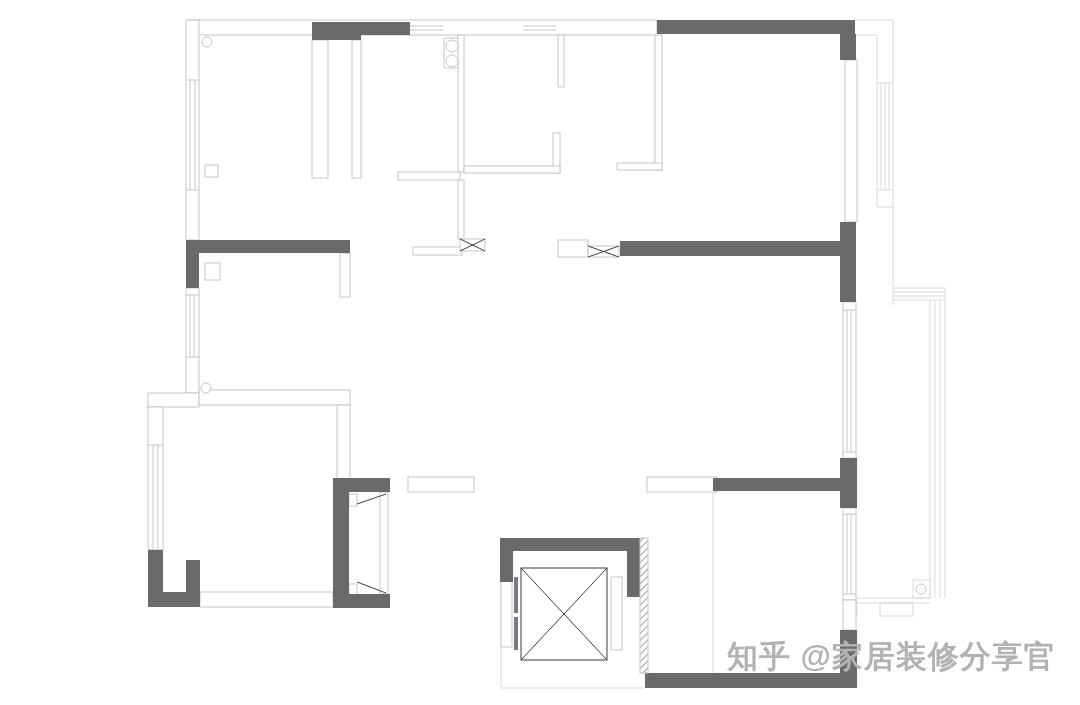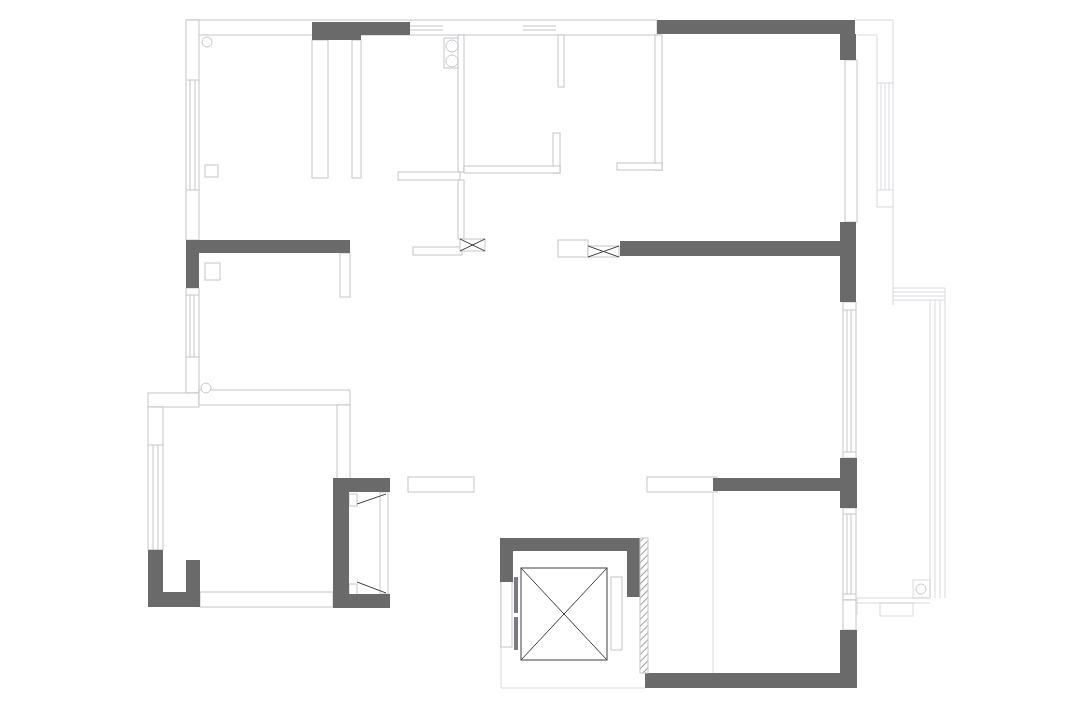--- a/index.html
+++ b/index.html
@@ -154,13 +154,14 @@
         <line x1="607" y1="568" x2="521" y2="660" stroke="#3f3f45" stroke-width="1"></line>
         <line x1="357" y1="504" x2="386" y2="494" stroke="#3f3f45" stroke-width="1"></line>
         <line x1="357" y1="582" x2="386" y2="593" stroke="#3f3f45" stroke-width="1"></line>
         <circle cx="207" cy="42" r="5" fill="#ffffff" stroke="#c6c6cc" stroke-width="1"></circle>
         <circle cx="452" cy="46" r="6" fill="#ffffff" stroke="#c6c6cc" stroke-width="1"></circle>
         <circle cx="452" cy="61" r="6" fill="#ffffff" stroke="#c6c6cc" stroke-width="1"></circle>
         <circle cx="206" cy="388" r="5" fill="#ffffff" stroke="#c6c6cc" stroke-width="1"></circle>
         <circle cx="921" cy="589" r="5" fill="#ffffff" stroke="#c6c6cc" stroke-width="1"></circle>
       </g>
   </svg>
+  <div class="watermark" style="color: rgb(178, 178, 178);">知乎 @家居装修分享官</div>
 </div>
 
 </body></html>

